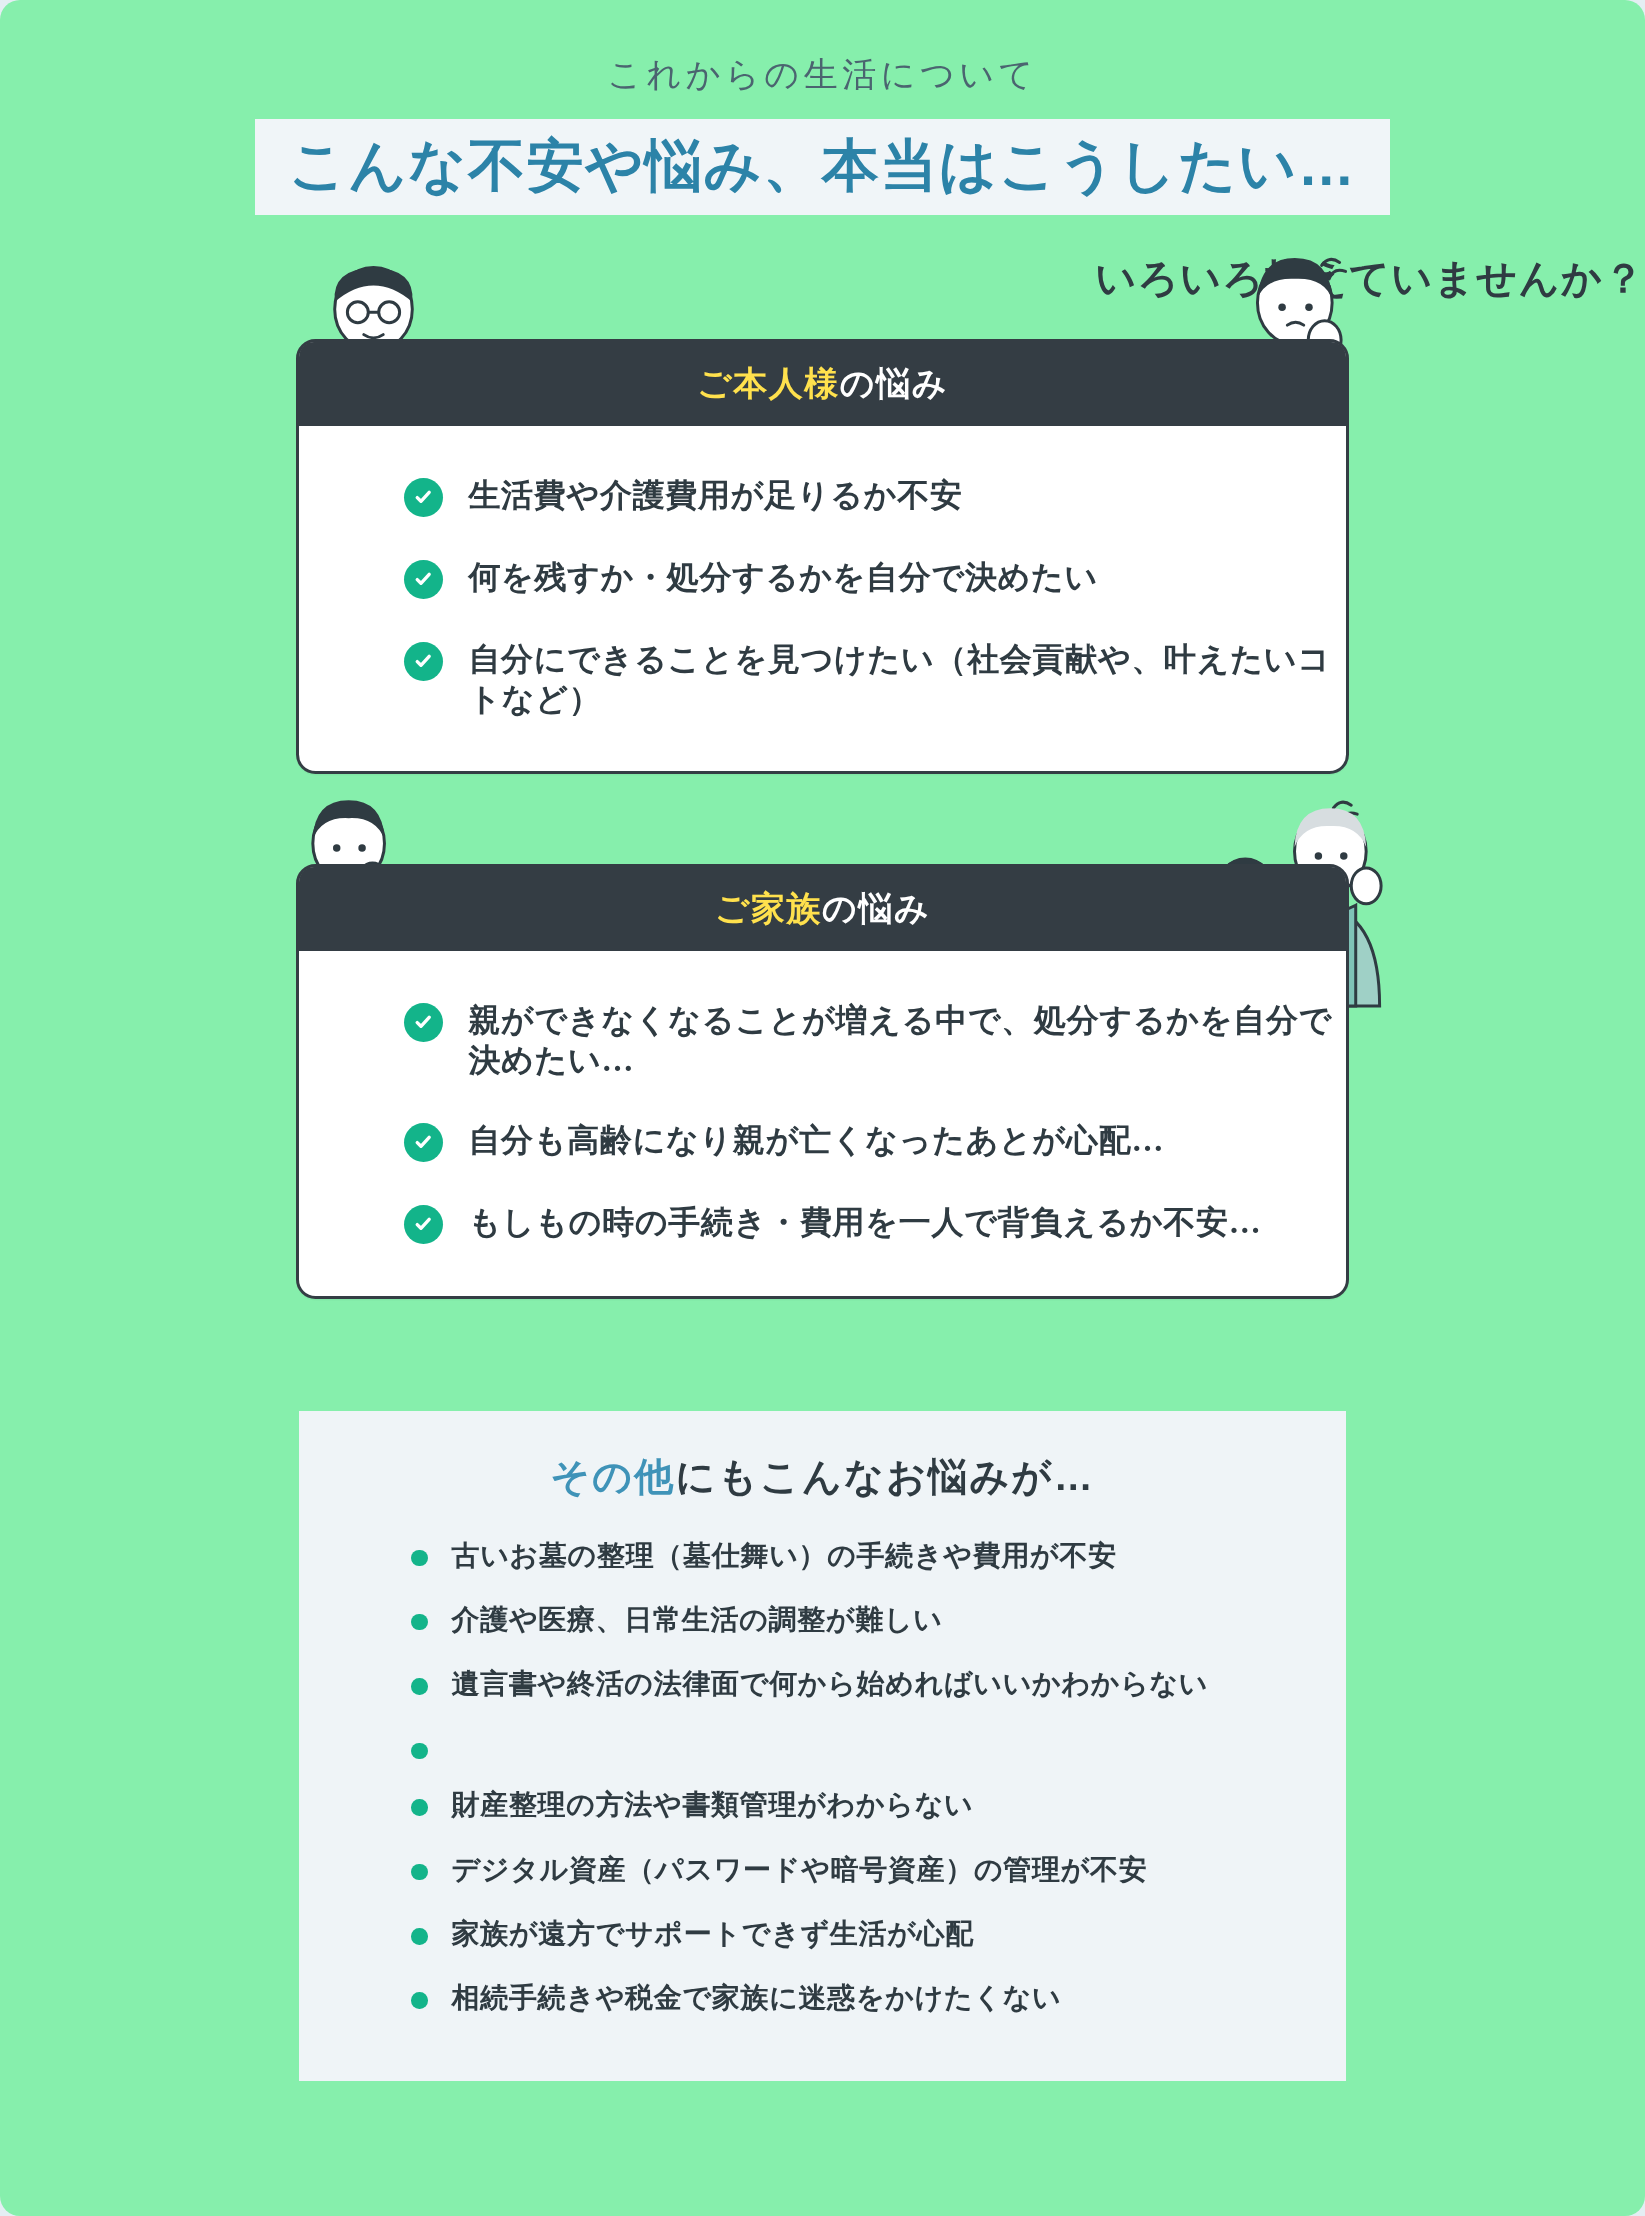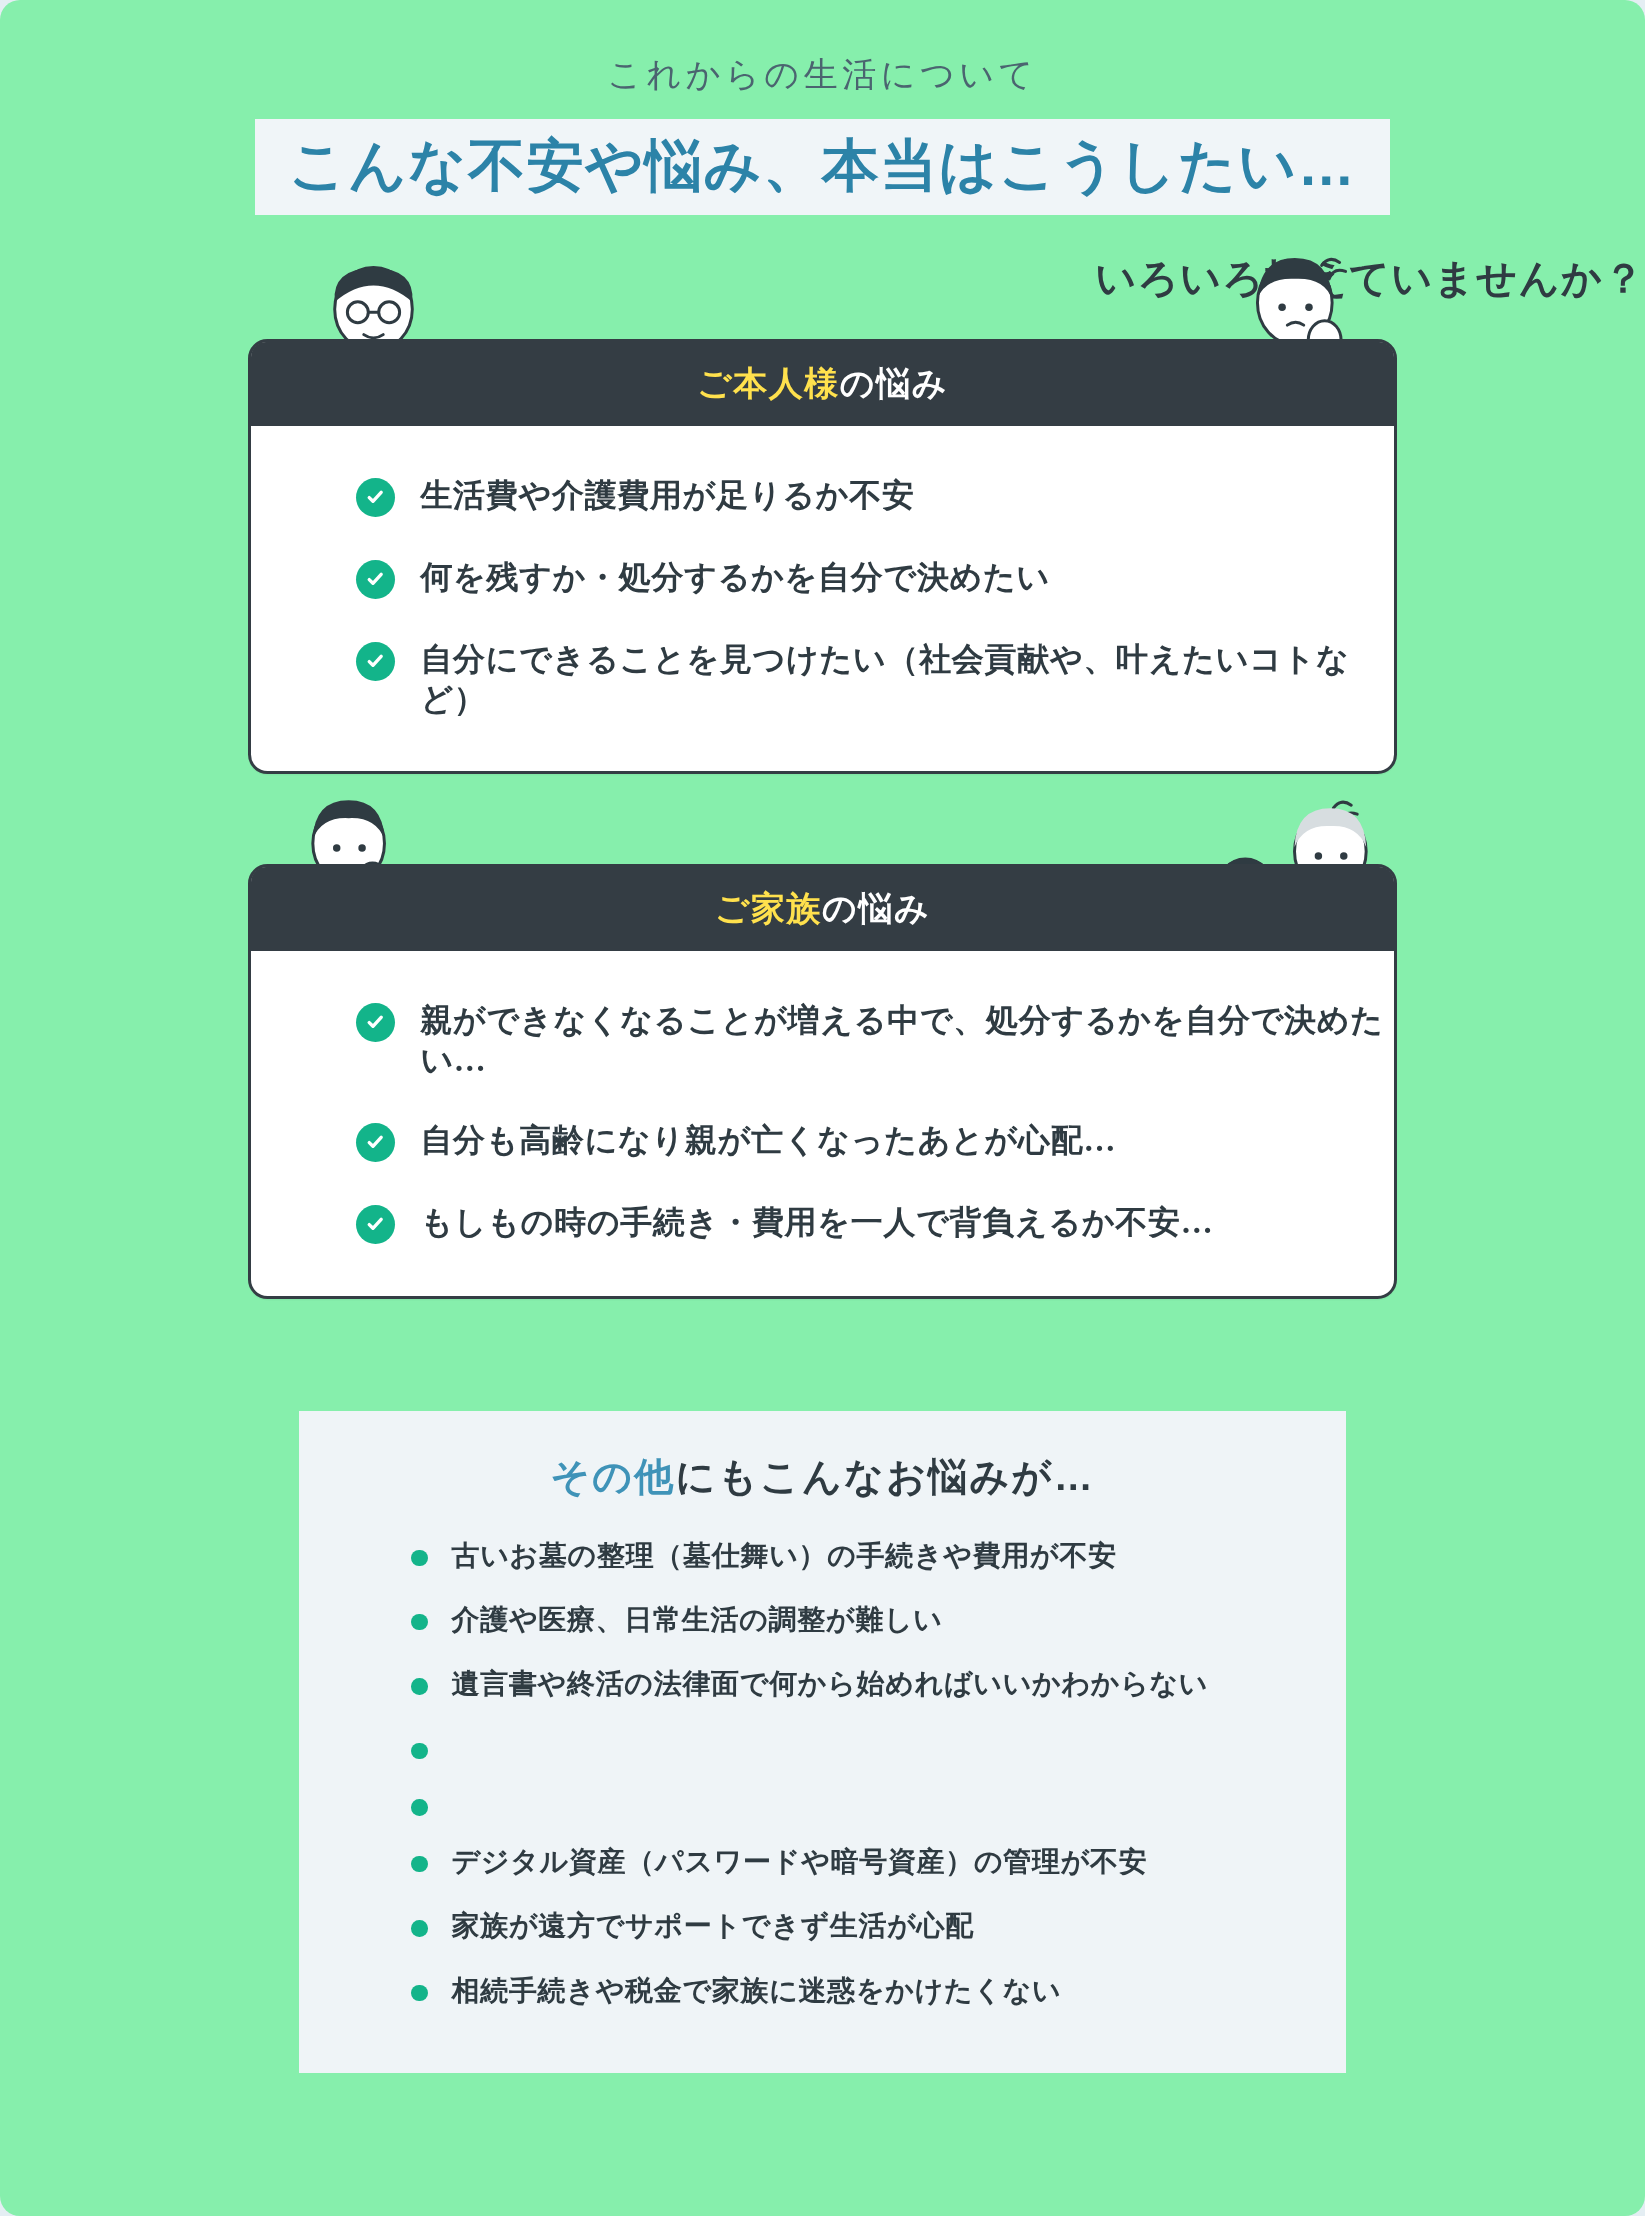--- a/index.html
+++ b/index.html
@@ -52,21 +52,21 @@
     font-size: 40px;
     font-weight: 800;
     letter-spacing: 1.5px;
     margin-top: 36px;
     margin-bottom: 33px;
   }
 
   
   .card {
     position: relative;
-    width: 1149px;
+    width: 1053px;
     margin: 0 auto 0 auto;
     background: #ffffff;
     border-radius: 19.4px;
     border: 3px solid #343d44;
     box-shadow: 0 1.5px 0 rgba(0,0,0,0.03);
   }
   .card-header {
     background: #343d44;
     border-radius: 15px 15px 0 0;
     height: 84px;
@@ -316,20 +316,21 @@
       </div>
       <div class="other-row">
         <span class="dot"></span>
         <span class="other-text">遺言書や終活の法律面で何から始めればいいかわからない</span>
       </div>
       <div class="other-row">
         <span class="dot"></span>
       </div>
       <div class="other-row">
         <span class="dot"></span>
+        <span class="other-text">財産整理の方法や書類管理がわからない</span>
       </div>
       <div class="other-row">
         <span class="dot"></span>
         <span class="other-text">デジタル資産（パスワードや暗号資産）の管理が不安</span>
       </div>
       <div class="other-row">
         <span class="dot"></span>
         <span class="other-text">家族が遠方でサポートできず生活が心配</span>
       </div>
       <div class="other-row">

